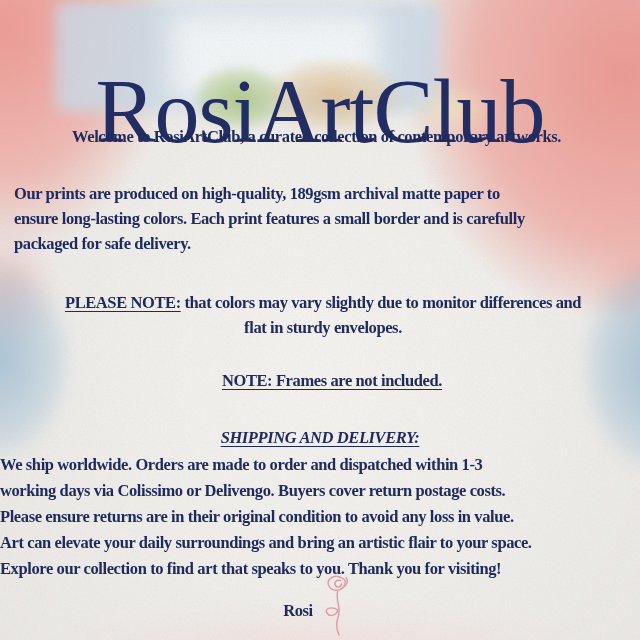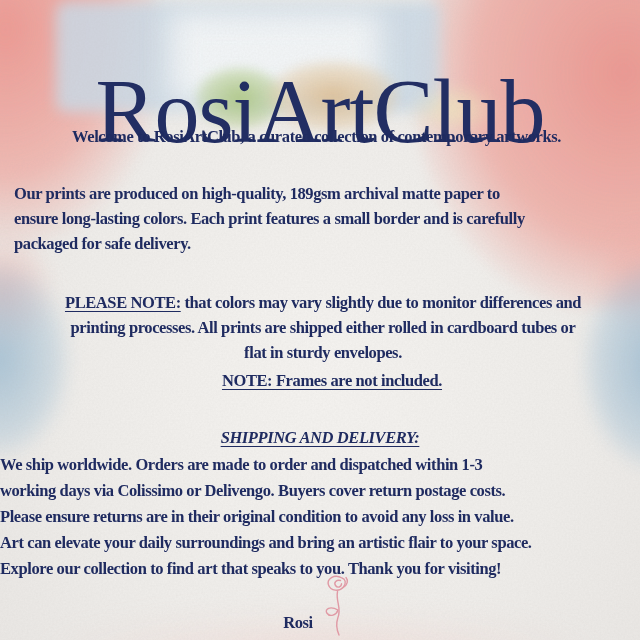--- a/index.html
+++ b/index.html
@@ -67,21 +67,21 @@
   .bt{font-weight:700;font-size:16.5px;color:#1f2b60;letter-spacing:-0.4px;}
   .welcome{position:absolute;top:124px;left:0;right:7px;text-align:center;line-height:26px;}
   .para1{position:absolute;top:181px;left:14px;right:8px;text-align:left;line-height:25px;}
   .para2{position:absolute;top:290px;left:14px;right:8px;text-align:center;line-height:25px;}
   .u{text-decoration:underline;text-underline-offset:3px;}
   .note-frames{position:absolute;top:368px;left:0;right:0;text-align:center;line-height:25px;padding-left:24px;}
   .ship-header{position:absolute;top:425px;left:0;right:0;text-align:center;line-height:25px;font-style:italic;}
   .ship-lines{position:absolute;top:452px;left:0;right:0;text-align:left;line-height:26px;}
   .signature-row{
     position:absolute;top:585px;left:0;right:0;
-    display:flex;justify-content:center;align-items:flex-end;line-height:26px;
+    display:flex;justify-content:center;align-items:center;line-height:26px;
   }
   .rose{margin-left:6px;margin-top:-13px;}
 </style>
 </head>
 <body>
 
 <div class="canvas">
 
   <div class="wash pink-tl"></div>
   <div class="wash pink-tr"></div>
@@ -112,21 +112,20 @@
     <div class="welcome bt">Welcome to RosiArtClub, a curated collection of contemporary artworks.</div>
 
     <div class="para1">
       <div class="bt">Our prints are produced on high-quality, 189gsm archival matte paper to</div>
       <div class="bt">ensure long-lasting colors. Each print features a small border and is carefully</div>
       <div class="bt">packaged for safe delivery.</div>
     </div>
 
     <div class="para2">
       <div class="bt"><span class="u">PLEASE NOTE:</span><span> that colors may vary slightly due to monitor differences and</span></div>
-      <div class="bt">printing processes. All prints are shipped either rolled in cardboard tubes or</div>
       <div class="bt">flat in sturdy envelopes.</div>
     </div>
 
     <div class="note-frames bt u">NOTE: Frames are not included.</div>
 
     <div class="ship-header bt u">SHIPPING AND DELIVERY:</div>
 
     <div class="ship-lines">
       <div class="bt">We ship worldwide. Orders are made to order and dispatched within 1-3</div>
       <div class="bt">working days via Colissimo or Delivengo. Buyers cover return postage costs.</div>

